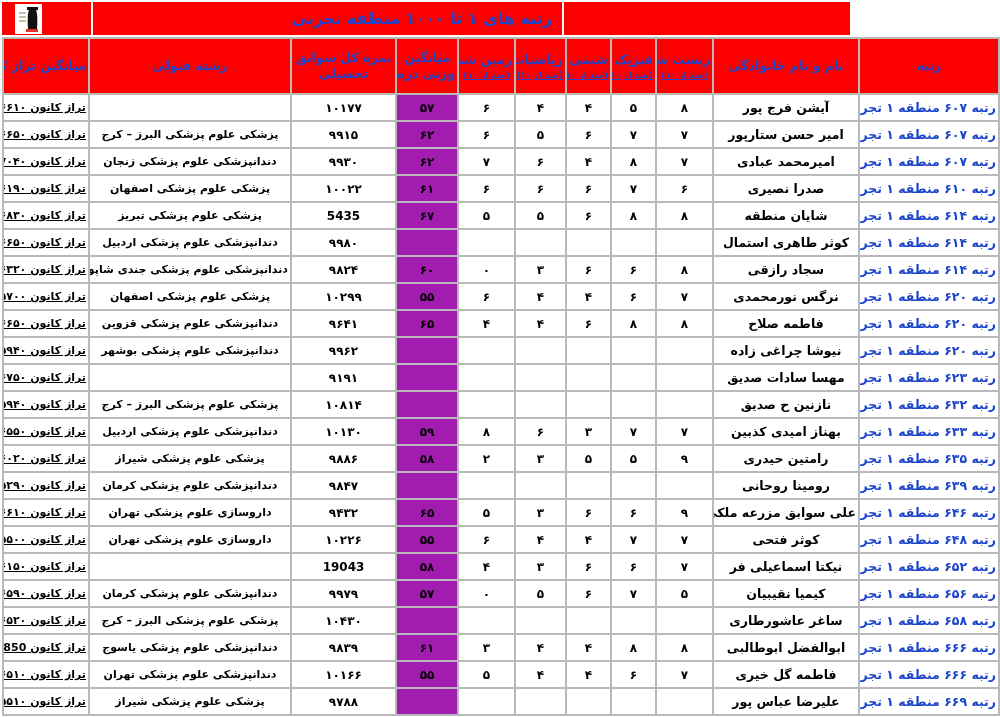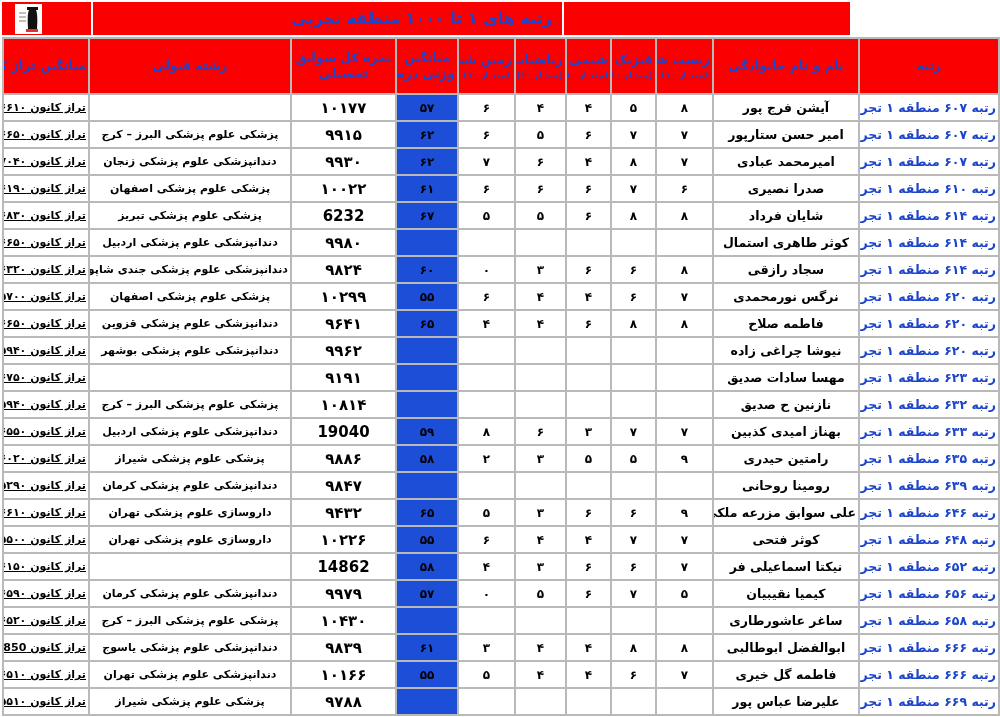--- a/index.html
+++ b/index.html
@@ -32,22 +32,22 @@
     overflow:hidden;white-space:nowrap;
   }
   thead th{background:#fb0000;color:#1c45cc;height:56px;font-weight:bold;}
   thead .main{font-size:12.5px;line-height:1.25;}
   thead .sub{font-size:8.5px;margin-top:3px;font-weight:bold;text-decoration:underline;}
   tbody tr{height:27px;}
   tbody td{background:#ffffff;font-weight:bold;color:#000;}
   td.c-rank{color:#1c45cc;font-size:12.5px;}
   td.c-name{font-size:12.5px;}
   td.c-score{font-size:12px;}
-  td.c-wavg{font-size:12px;background:#1d4ed8;}
-  td.c-total{font-size:15px;text-align:center;}
+  td.c-wavg{font-size:12px;background:#a21caf;}
+  td.c-total{font-size:12px;text-align:center;}
   td.c-major{font-size:11px;}
   td.c-kanoon{font-size:11px;text-decoration:underline;}
 </style>
 </head>
 <body>
 
 <div class="page">
 
   <div class="topbar">
     <div class="cell logo-cell">
@@ -173,28 +173,28 @@
           <td class="c-score">۶</td>
           <td class="c-score">۶</td>
           <td class="c-score">۶</td>
           <td class="c-wavg">۶۱</td>
           <td class="c-total">۱۰۰۲۲</td>
           <td class="c-major">پزشکی علوم پزشکی اصفهان</td>
           <td class="c-kanoon">تراز کانون ۶۱۹۰</td>
         </tr>
         <tr>
           <td class="c-rank">رتبه ۶۱۴ منطقه ۱ تجربی</td>
-          <td class="c-name">شایان فرداد</td>
+          <td class="c-name">شایان منطقه</td>
           <td class="c-score">۸</td>
           <td class="c-score">۸</td>
           <td class="c-score">۶</td>
           <td class="c-score">۵</td>
           <td class="c-score">۵</td>
           <td class="c-wavg">۶۷</td>
-          <td class="c-total">6232</td>
+          <td class="c-total">5435</td>
           <td class="c-major">پزشکی علوم پزشکی تبریز</td>
           <td class="c-kanoon">تراز کانون ۶۸۳۰</td>
         </tr>
         <tr>
           <td class="c-rank">رتبه ۶۱۴ منطقه ۱ تجربی</td>
           <td class="c-name">کوثر طاهری استمال</td>
           <td class="c-score"></td>
           <td class="c-score"></td>
           <td class="c-score"></td>
           <td class="c-score"></td>
@@ -284,21 +284,21 @@
         </tr>
         <tr>
           <td class="c-rank">رتبه ۶۳۳ منطقه ۱ تجربی</td>
           <td class="c-name">بهناز امیدی کذبین</td>
           <td class="c-score">۷</td>
           <td class="c-score">۷</td>
           <td class="c-score">۳</td>
           <td class="c-score">۶</td>
           <td class="c-score">۸</td>
           <td class="c-wavg">۵۹</td>
-          <td class="c-total">19040</td>
+          <td class="c-total">۱۰۱۳۰</td>
           <td class="c-major">دندانپزشکی علوم پزشکی اردبیل</td>
           <td class="c-kanoon">تراز کانون ۶۵۵۰</td>
         </tr>
         <tr>
           <td class="c-rank">رتبه ۶۳۵ منطقه ۱ تجربی</td>
           <td class="c-name">رامتین حیدری</td>
           <td class="c-score">۹</td>
           <td class="c-score">۵</td>
           <td class="c-score">۵</td>
           <td class="c-score">۳</td>
@@ -349,21 +349,21 @@
         </tr>
         <tr>
           <td class="c-rank">رتبه ۶۵۲ منطقه ۱ تجربی</td>
           <td class="c-name">نیکتا اسماعیلی فر</td>
           <td class="c-score">۷</td>
           <td class="c-score">۶</td>
           <td class="c-score">۶</td>
           <td class="c-score">۳</td>
           <td class="c-score">۴</td>
           <td class="c-wavg">۵۸</td>
-          <td class="c-total">14862</td>
+          <td class="c-total">19043</td>
           <td class="c-major"></td>
           <td class="c-kanoon">تراز کانون ۶۱۵۰</td>
         </tr>
         <tr>
           <td class="c-rank">رتبه ۶۵۶ منطقه ۱ تجربی</td>
           <td class="c-name">کیمیا نقیبیان</td>
           <td class="c-score">۵</td>
           <td class="c-score">۷</td>
           <td class="c-score">۶</td>
           <td class="c-score">۵</td>

